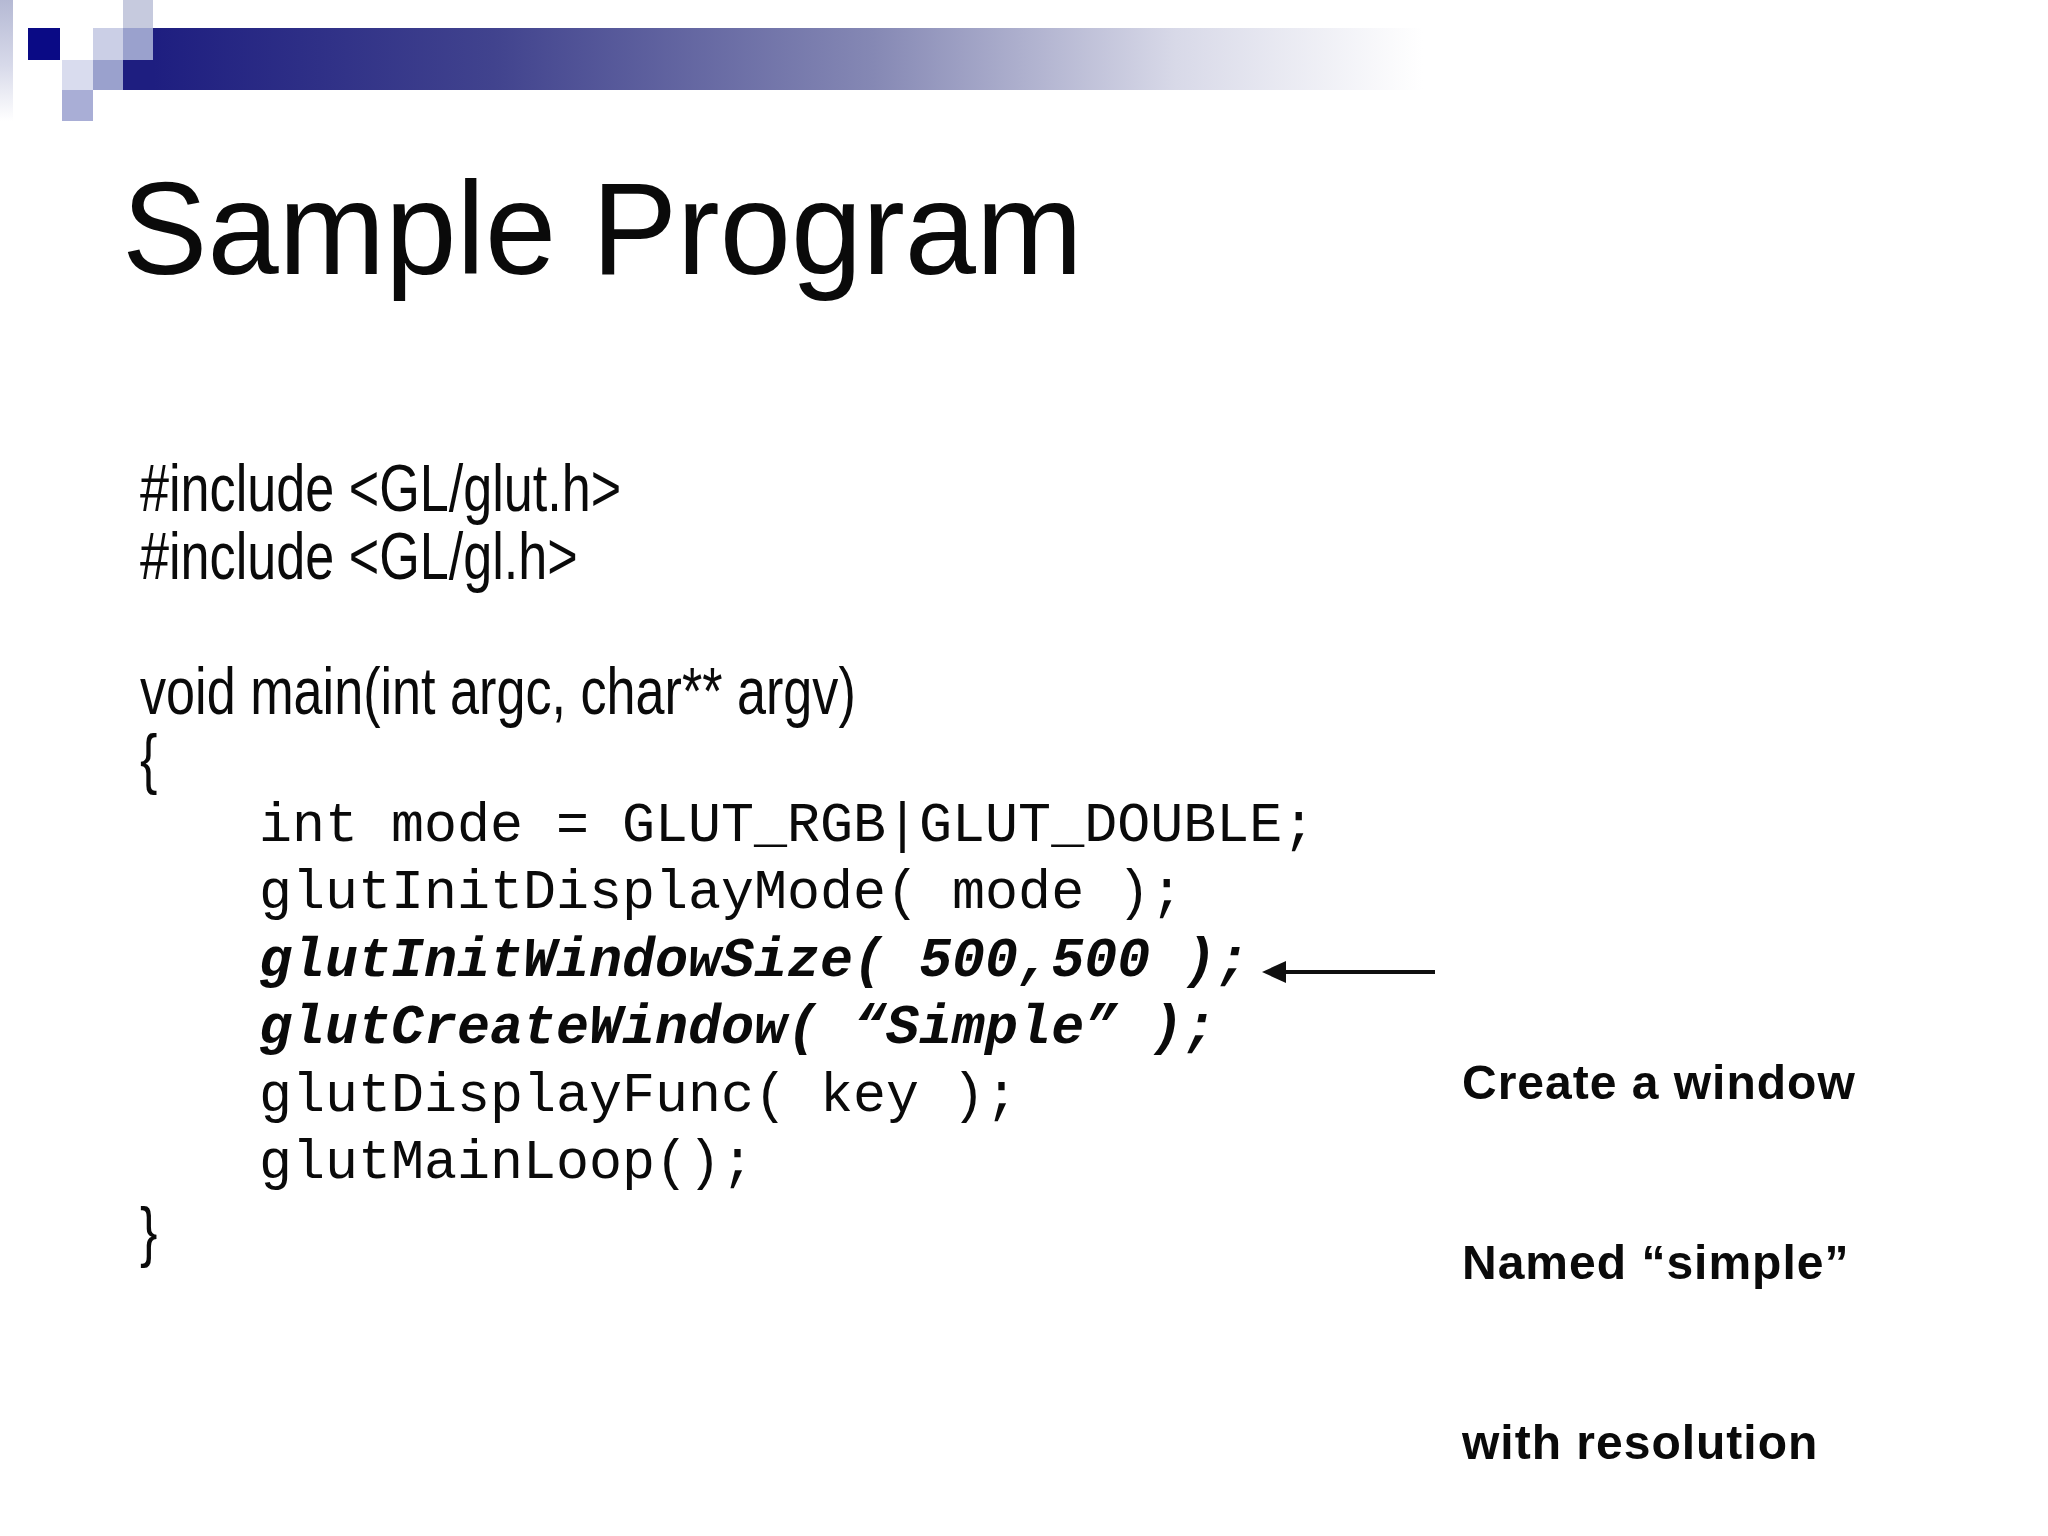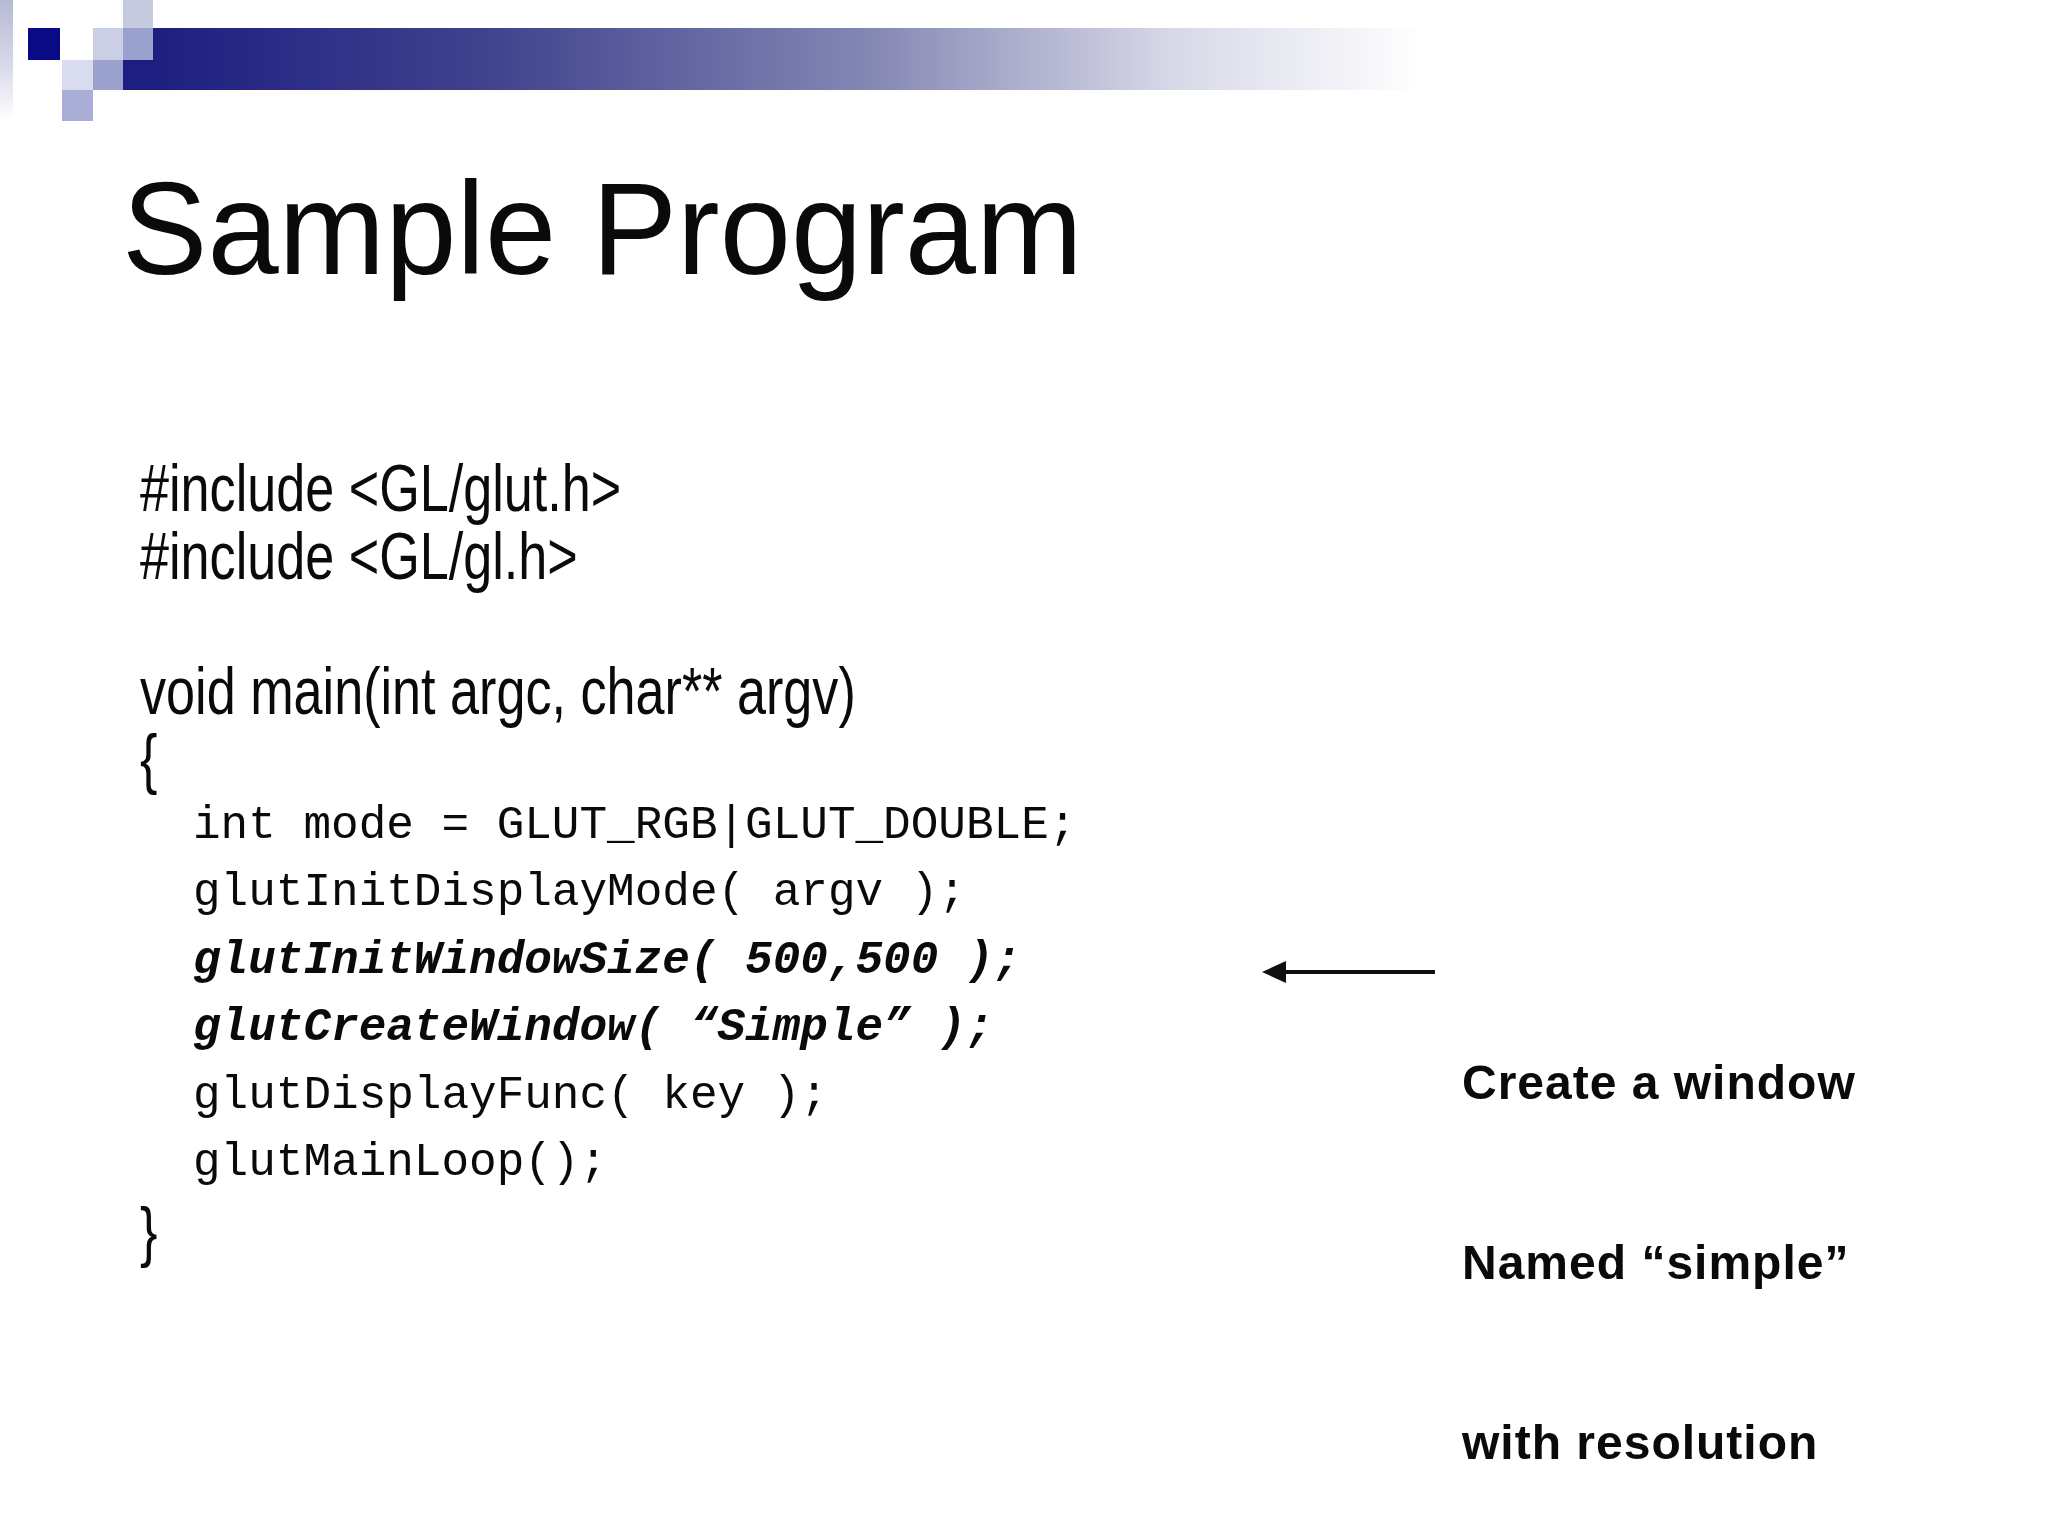--- a/index.html
+++ b/index.html
@@ -48,22 +48,22 @@
   
   .code-block { position: absolute; left: 140px; top: 455px; }
   .code-line  { height: 67.5px; line-height: 67.5px; white-space: pre; }
   .code-line.sans {
     font-size: 66px;
     transform: scaleX(0.79);
     transform-origin: 0 50%;
   }
   .code-line.mono {
     font-family: "Liberation Mono", "DejaVu Sans Mono", monospace;
-    font-size: 46px;
-    margin-left: 53px;
+    font-size: 55px;
+    margin-left: 119px;
   }
   .code-line.bold { font-weight: 700; font-style: italic; }
 
   
   .callout {
     position: absolute;
     left: 1462px; top: 933px;
     font-size: 48px;
     font-weight: 700;
     line-height: 60px;
@@ -103,21 +103,21 @@
 
   <div class="title">Sample Program</div>
 
   <div class="code-block">
     <div class="code-line sans">#include &lt;GL/glut.h&gt;</div>
     <div class="code-line sans">#include &lt;GL/gl.h&gt;</div>
     <div class="code-line sans"></div>
     <div class="code-line sans">void main(int argc, char** argv)</div>
     <div class="code-line sans">{</div>
     <div class="code-line mono">int mode = GLUT_RGB|GLUT_DOUBLE;</div>
-    <div class="code-line mono">glutInitDisplayMode( argv );</div>
+    <div class="code-line mono">glutInitDisplayMode( mode );</div>
     <div class="code-line mono bold">glutInitWindowSize( 500,500 );</div>
     <div class="code-line mono bold">glutCreateWindow( “Simple” );</div>
     <div class="code-line mono">glutDisplayFunc( key );</div>
     <div class="code-line mono">glutMainLoop();</div>
     <div class="code-line sans">}</div>
   </div>
 
   <div>
     <div class="arrow-head"></div>
     <div class="arrow-line"></div>

